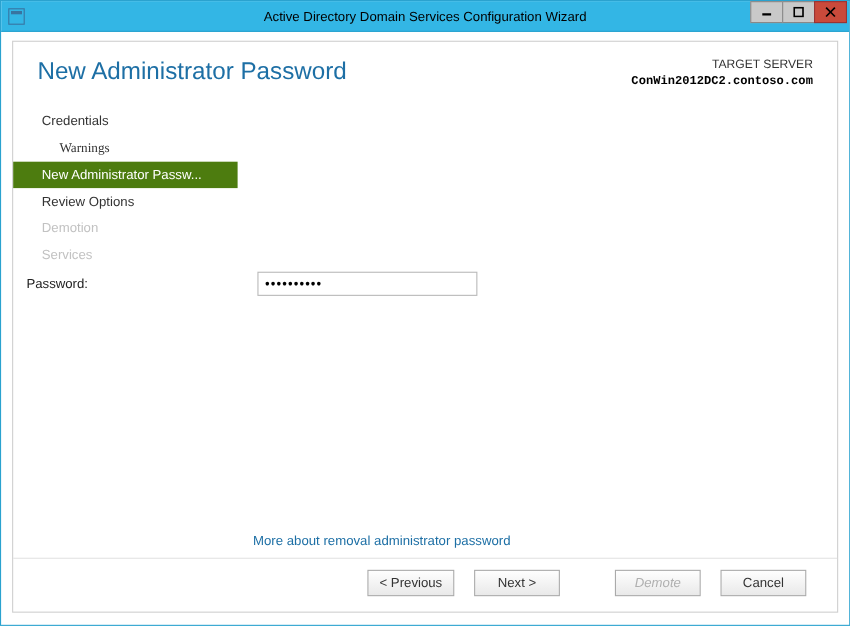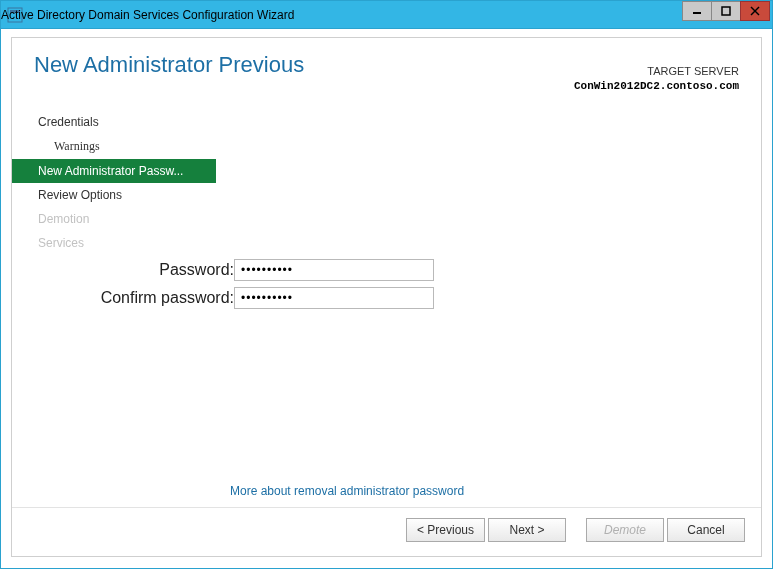--- a/index.html
+++ b/index.html
@@ -22,20 +22,21 @@
     border-bottom: 1px solid #2aa2cf;
   }
   .titlebar .app-icon {
     width: 16px; height:16px;
     margin-left: 6px;
     opacity: .75;
   }
   .titlebar .title {
     position: absolute;
     left: 0; right: 0;
+    text-align: center;
     font-size: 12px;
     color: #000;
     pointer-events: none;
   }
   .win-controls {
     margin-left: auto;
     display: flex;
     height: 20px;
     margin-right: 2px;
     margin-top: -8px;
@@ -76,21 +77,20 @@
     color: #1d6fa5;
   }
   .target {
     text-align: right;
     font-size: 11px;
     line-height: 1.35;
   }
   .target-label {
     color: #333;
     font-size: 11px;
-    margin-top: 12px;
   }
   .target-host {
     color: #000;
     font-weight: 600;
     font-family: Liberation Mono, monospace;
   }
   .body {
     display: flex;
     padding: 6px 0 0 0;
     flex-direction: column;
@@ -103,62 +103,61 @@
     padding: 5px 10px 5px 26px;
     color: #333;
     cursor: default;
     font-size: 12px;
     white-space: nowrap;
     overflow: hidden;
     text-overflow: ellipsis;
   }
   .step.child { padding-left: 42px; font-family: Liberation Serif, serif; }
   .step.selected {
-    background: #15803d;
+    background: #4d7c0f;
     color: #fff;
   }
   .step.disabled { color: #c2c2c2; }
   .form-area {
     flex: 1;
     padding: 4px 24px 0 12px;
   }
   .form-row {
     display: flex;
     align-items: center;
     margin-bottom: 6px;
   }
   .form-label {
     width: 210px;
     color: #222;
-    font-size: 16px;
-    text-align: right;
+    font-size: 12px;
   }
   .pw-input {
     width: 200px;
     height: 22px;
     border: 1px solid #b9b9b9;
     padding: 2px 6px;
     font-size: 12px;
     letter-spacing: 1px;
     background: #fff;
   }
   .help-link {
     position: absolute;
     left: 218px;
     bottom: 58px;
     color: #1d6fa5;
     font-size: 12px;
     cursor: pointer;
   }
   .button-bar {
     position: absolute;
-    right: 16px;
+    right: 28px;
     bottom: 14px;
     display: flex;
-    gap: 3px;
+    gap: 18px;
   }
   .btn {
     min-width: 78px;
     height: 24px;
     border: 1px solid #aaa;
     background: linear-gradient(#fefefe,#e9e9e9);
     font-size: 12px;
     color: #333;
     cursor: default;
     padding: 0 10px;
@@ -200,21 +199,21 @@
           <line x1="1" y1="1" x2="9" y2="9" stroke="#000" stroke-width="1.5"></line>
           <line x1="9" y1="1" x2="1" y2="9" stroke="#000" stroke-width="1.5"></line>
         </svg>
     </div>
   </div>
 </div>
 
 <div class="inner">
 
   <div class="header">
-    <div class="page-title">New Administrator Previous</div>
+    <div class="page-title">New Administrator Password</div>
     <div class="target">
       <div class="target-label">TARGET SERVER</div>
       <div class="target-host">ConWin2012DC2.contoso.com</div>
     </div>
   </div>
 
   <div class="body">
     <div class="sidebar">
       <div class="step">Credentials</div>
       <div class="step child">Warnings</div>
@@ -222,24 +221,20 @@
       <div class="step">Review Options</div>
       <div class="step disabled">Demotion</div>
       <div class="step disabled">Services</div>
     </div>
 
     <div class="form-area">
       <div class="form-row">
         <div class="form-label">Password:</div>
         <input type="password" class="pw-input" value="••••••••••" style="">
       </div>
-      <div class="form-row">
-        <div class="form-label">Confirm password:</div>
-        <input type="password" class="pw-input" value="••••••••••" style="">
-      </div>
     </div>
   </div>
 
   <div class="help-link">More about removal administrator password</div>
 
   <div class="divider"></div>
 
   <div class="button-bar">
     <button class="btn">&lt; Previous</button>
     <button class="btn">Next &gt;</button>

